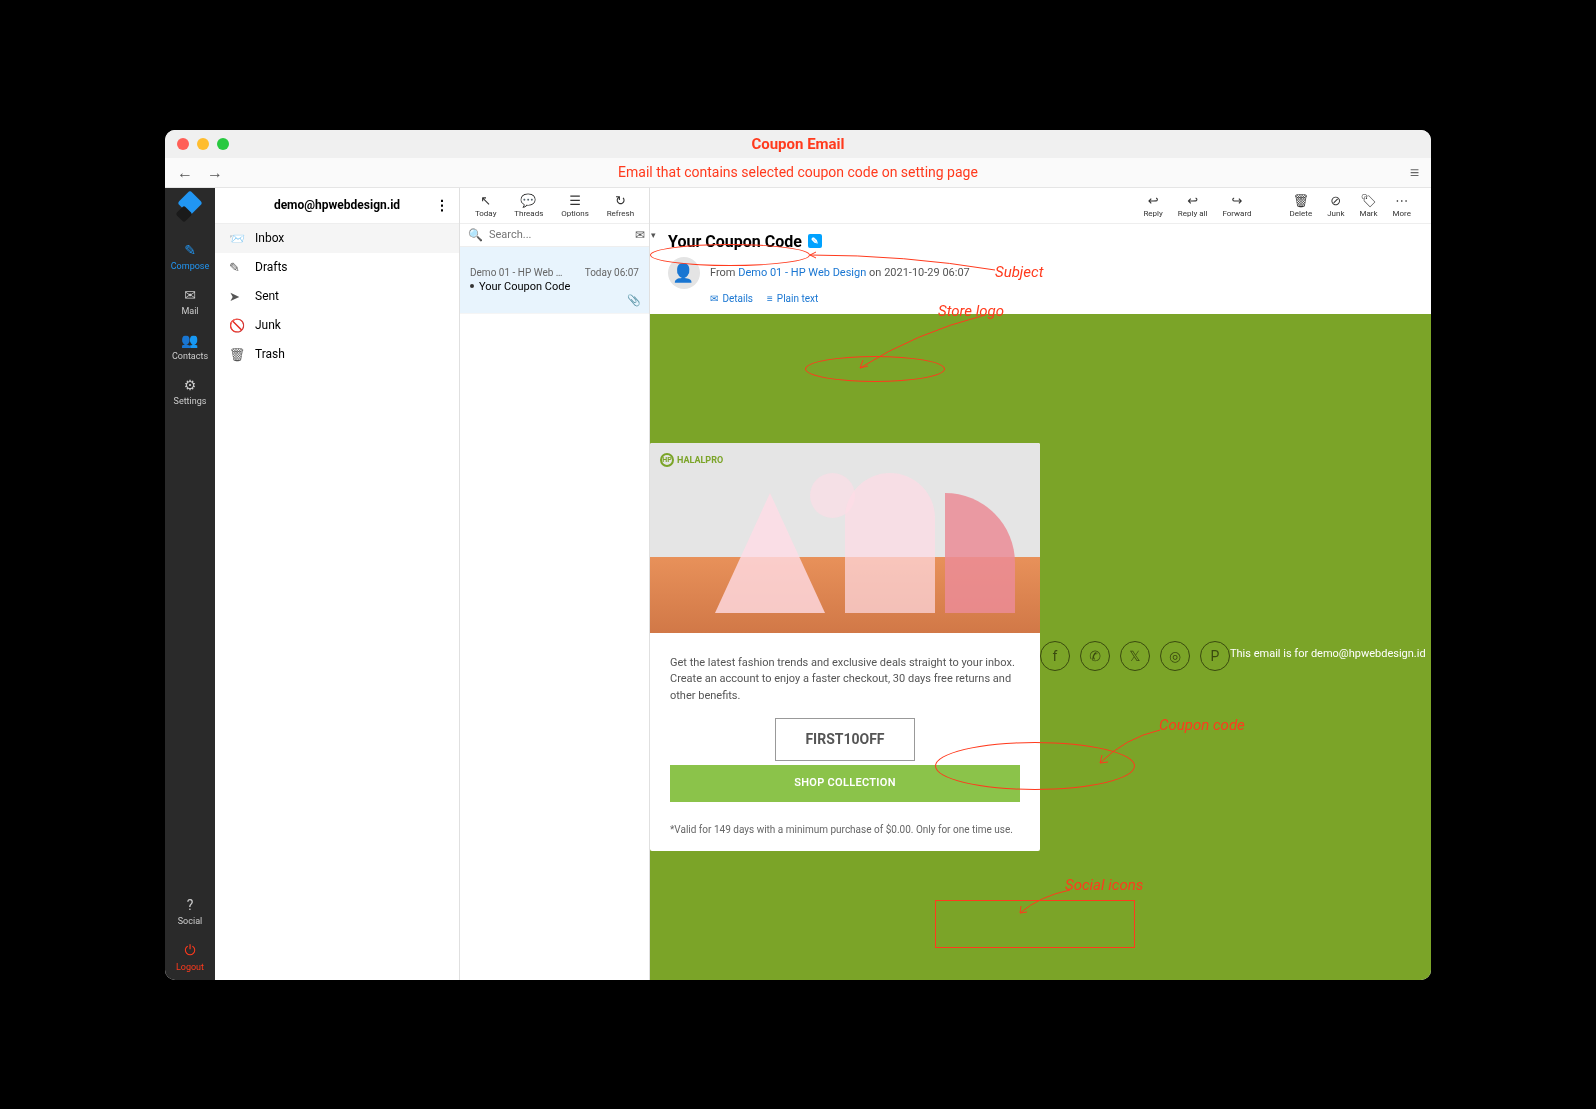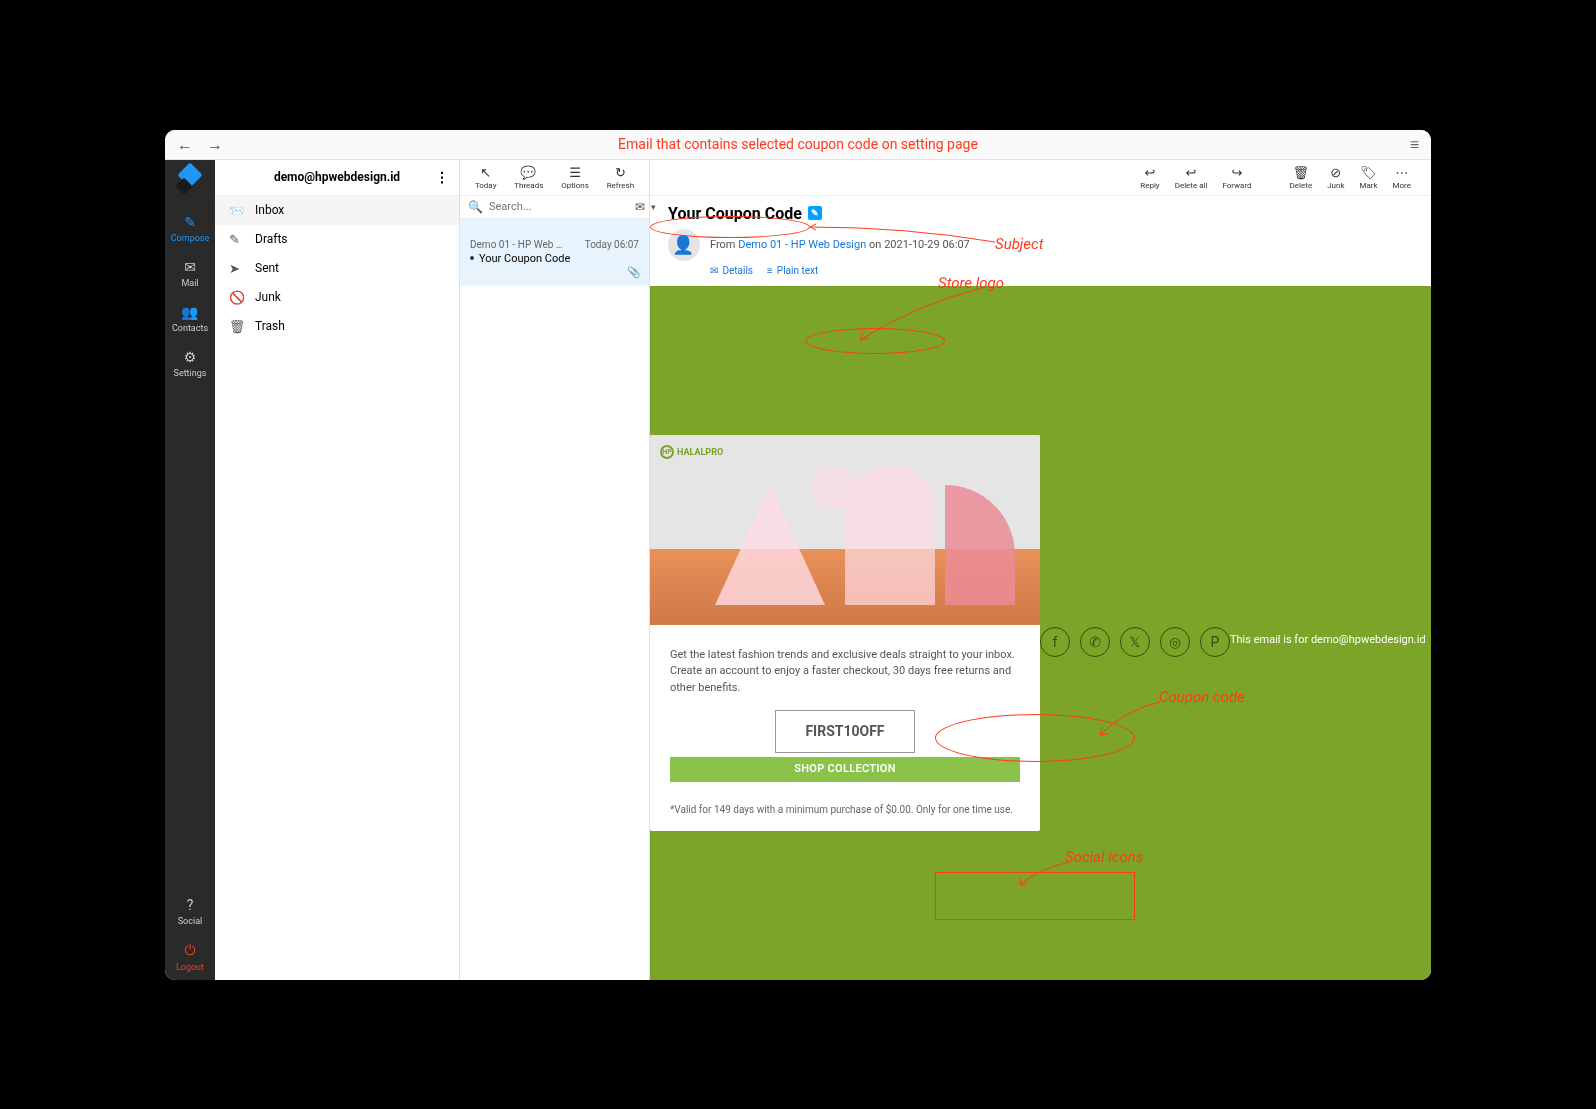--- a/index.html
+++ b/index.html
@@ -62,35 +62,43 @@
 .store-logo{position:absolute;top:10px;left:10px;font-size:9px;color:#7ba428;font-weight:700;display:flex;align-items:center;gap:3px;z-index:5}
 .store-logo .lcirc{width:14px;height:14px;border:2px solid #7ba428;border-radius:50%;display:inline-flex;align-items:center;justify-content:center;font-size:7px}
 .shape{position:absolute}
 .shape.tri{width:0;height:0;border-left:55px solid transparent;border-right:55px solid transparent;border-bottom:120px solid rgba(255,220,230,.8);bottom:20px;left:65px}
 .shape.arch{width:90px;height:140px;background:rgba(255,220,230,.7);border-radius:45px 45px 0 0;bottom:20px;left:195px}
 .shape.circ{width:45px;height:45px;background:rgba(255,220,230,.6);border-radius:50%;top:30px;left:160px}
 .shape.quart{width:70px;height:120px;background:rgba(235,140,150,.85);border-radius:0 70px 0 0;bottom:20px;right:25px}
 .card-body{padding:22px 20px 14px;font-size:11px;color:#555;line-height:1.5}
 .card-body p{margin-bottom:14px}
 .coupon-box{border:1.5px solid #999;padding:10px 28px;text-align:center;font-size:14px;font-weight:700;width:140px;margin:8px auto 4px}
-.shop-btn{background:#8bc34a;color:#fff;text-align:center;padding:4px;font-size:11px;font-weight:600;cursor:pointer;letter-spacing:.3px}
+.shop-btn{background:#8bc34a;color:#fff;text-align:center;padding:10px;font-size:11px;font-weight:600;cursor:pointer;letter-spacing:.3px}
 .valid-text{font-size:10px;color:#666;padding:8px 20px 16px}
 .social-row{display:flex;gap:10px;margin-top:18px}
 .social-row .soc{width:30px;height:30px;border:1.5px solid #3a4a0f;border-radius:50%;display:flex;align-items:center;justify-content:center;color:#3a4a0f;font-size:14px;cursor:pointer}
 .footer-text{color:#fff;font-size:11px;margin-top:14px}
 .annot{position:absolute;color:#ff3a1d;font-size:15px;font-style:italic;pointer-events:none;z-index:50}
 .annot-box{position:absolute;border:1px solid #ff3a1d;pointer-events:none;z-index:48}
 .annot-oval{position:absolute;border:1.5px solid #ff3a1d;border-radius:50%;pointer-events:none;z-index:49}
 svg.annot-svg{position:absolute;pointer-events:none;z-index:49;overflow:visible}
 </style>
 </head>
 <body>
 
 <div class="window">
 
+  <div class="titlebar">
+    <div class="traffic">
+      <div class="dot r"></div>
+      <div class="dot y"></div>
+      <div class="dot g"></div>
+    </div>
+    <div class="titlebar-title">Coupon Email</div>
+  </div>
 
   <div class="navbar">
     <div class="nav-arrows">
       <span>←</span>
       <span>→</span>
     </div>
     <div class="nav-desc">Email that contains selected coupon code on setting page</div>
     <div class="hamburger">≡</div>
   </div>
 
@@ -191,21 +199,21 @@
     </div>
 
     <div class="preview">
       <div class="pv-toolbar">
         <div class="tb-item">
             <span class="tico">↩</span>
             <span>Reply</span>
           </div>
         <div class="tb-item">
             <span class="tico">↩</span>
-            <span>Delete all</span>
+            <span>Reply all</span>
           </div>
         <div class="tb-item">
             <span class="tico">↪</span>
             <span>Forward</span>
           </div>
         <div style="width:20px"></div>
         <div class="tb-item">
             <span class="tico">🗑</span>
             <span>Delete</span>
           </div>

